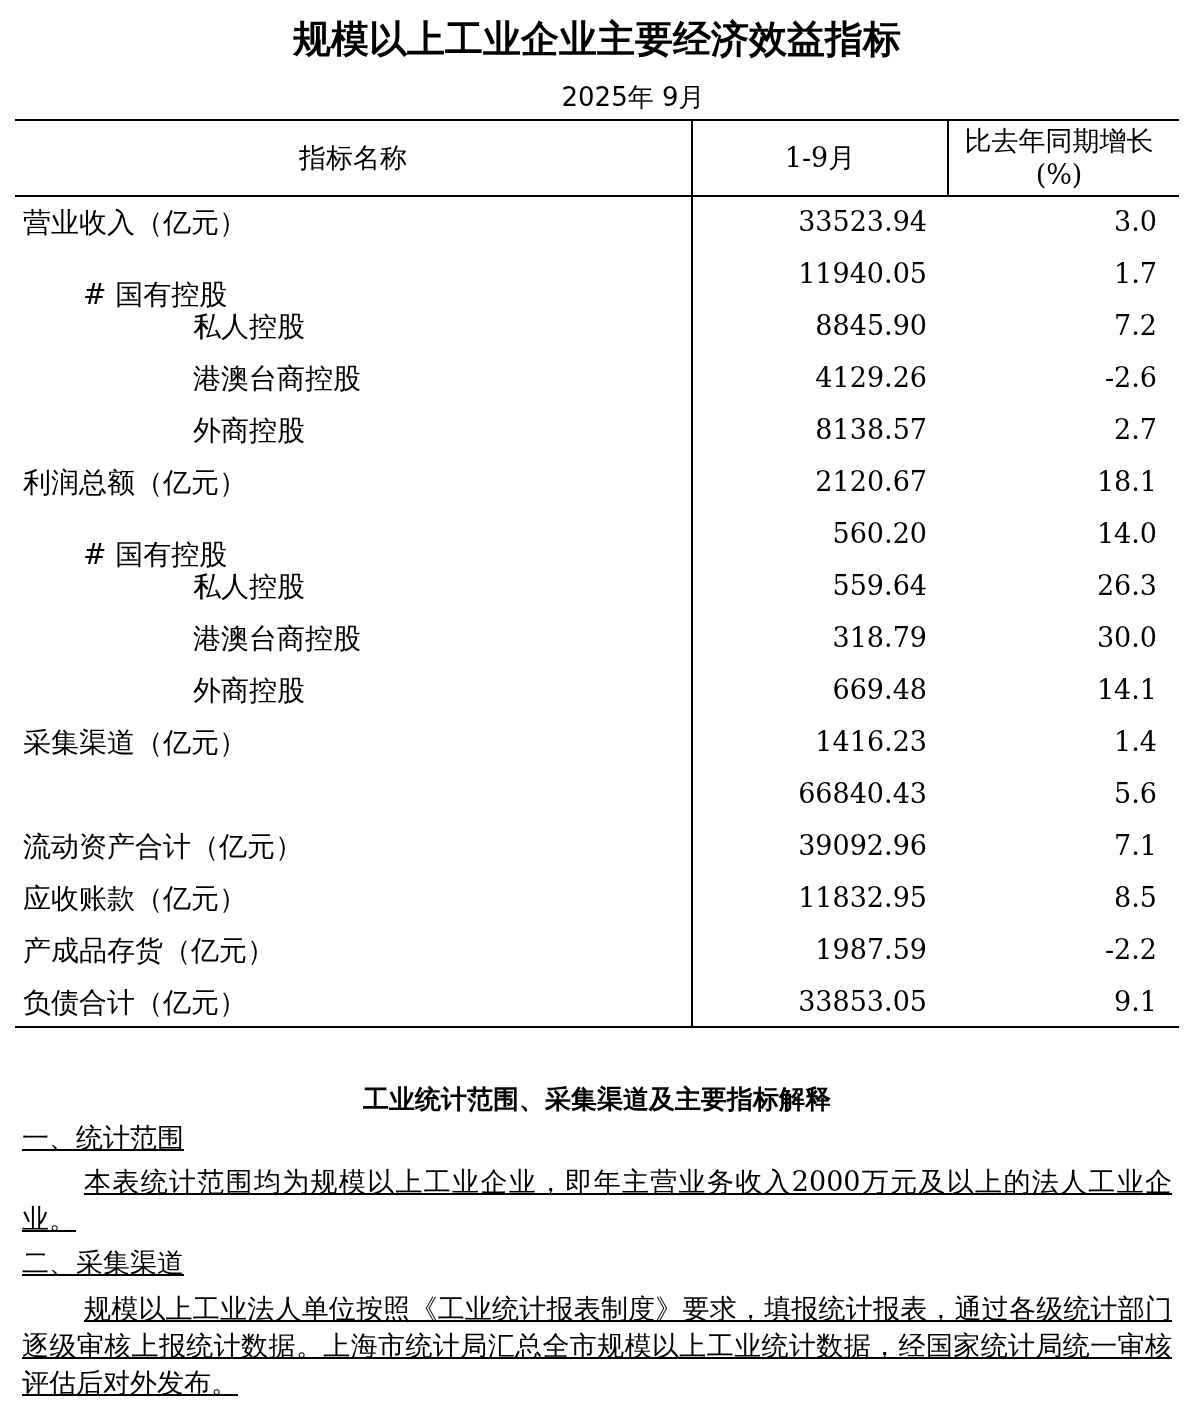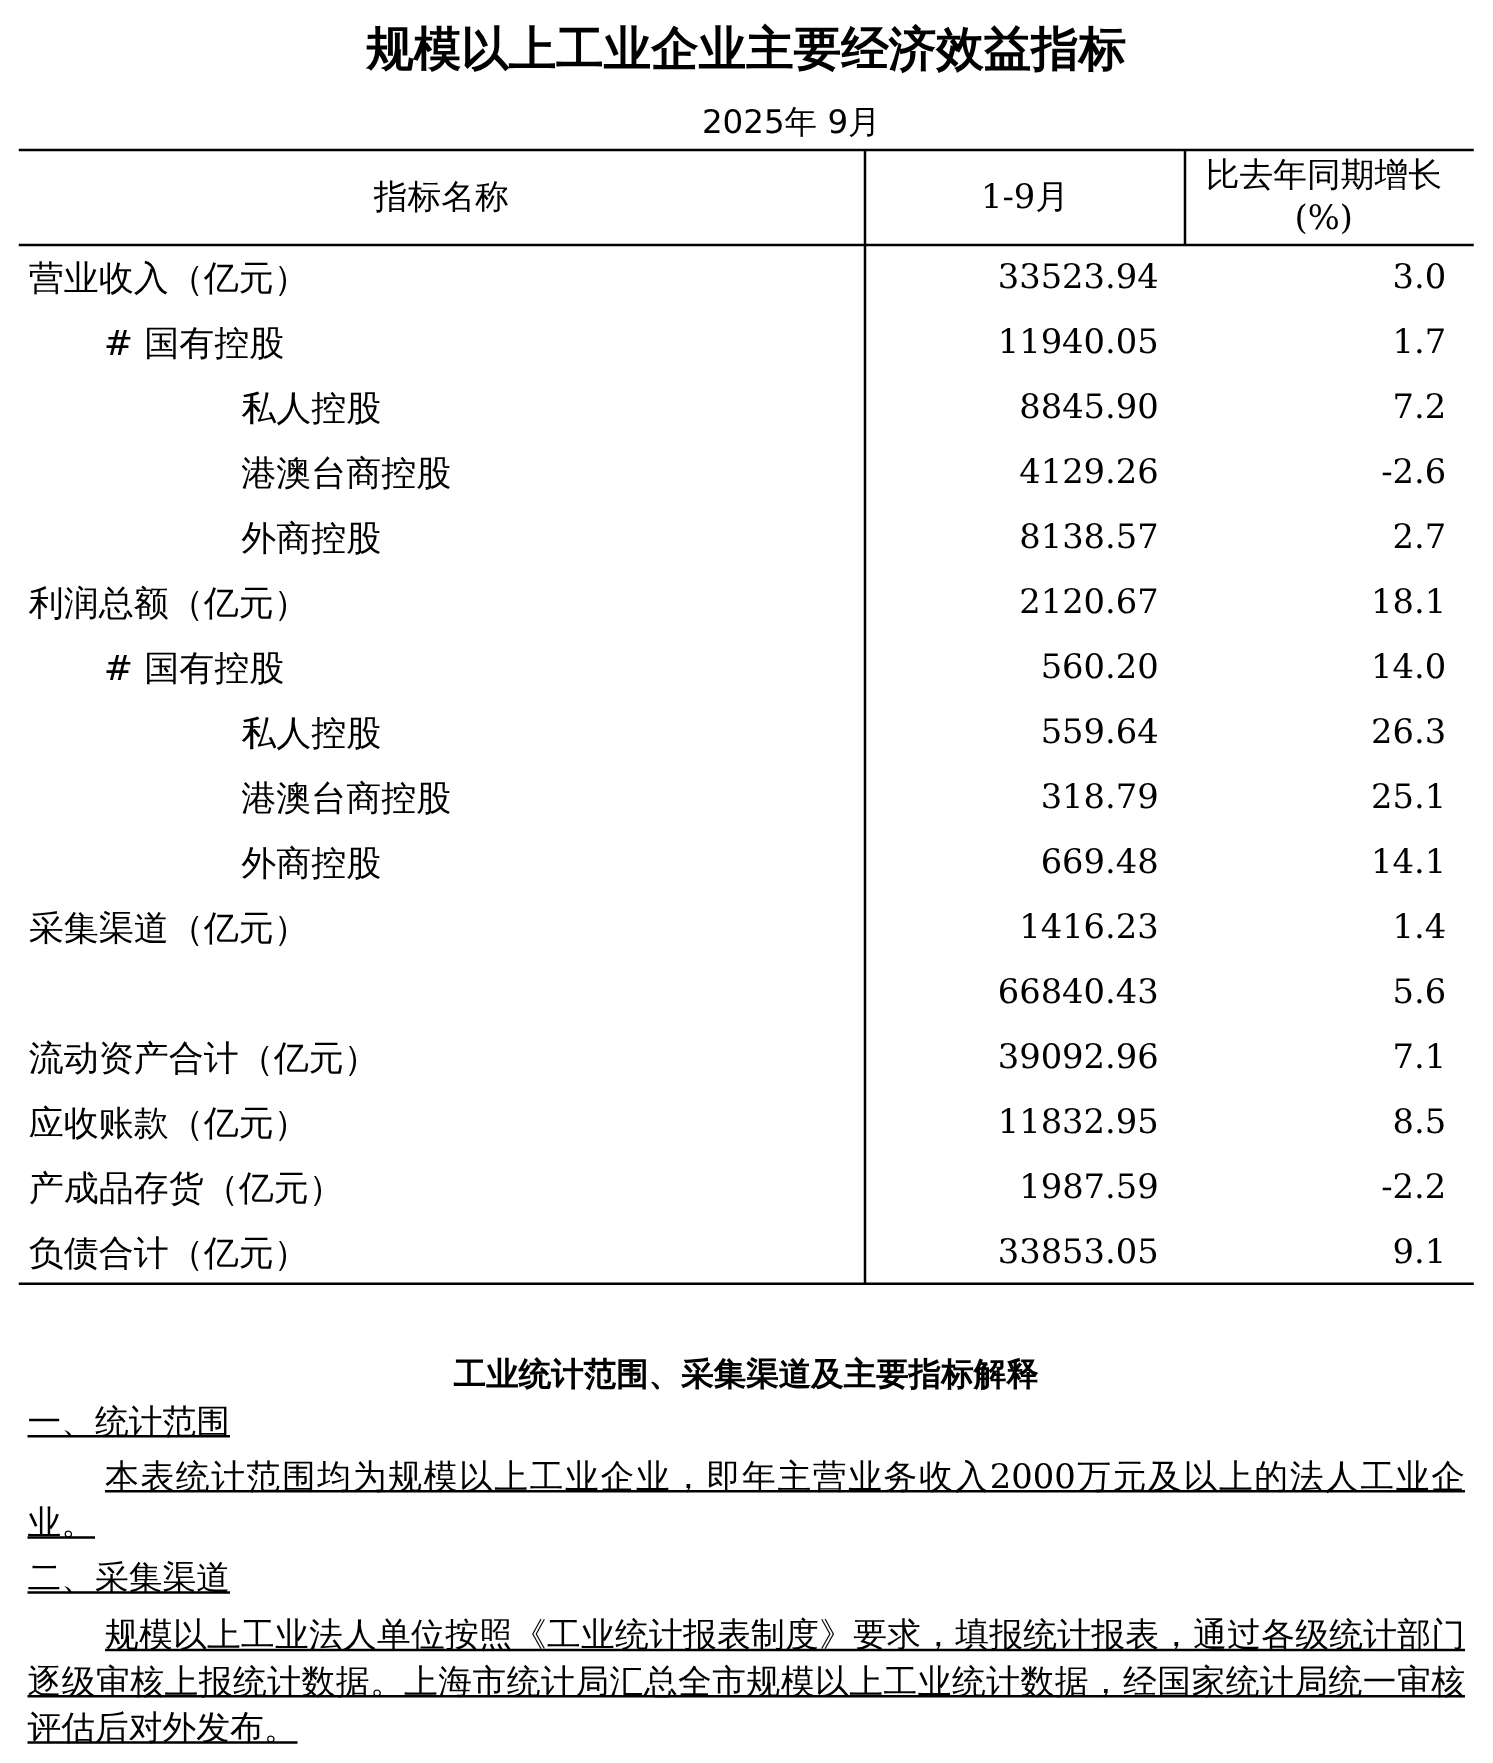--- a/index.html
+++ b/index.html
@@ -7,21 +7,21 @@
   .title { position:absolute; left:0; width:1194px; top:14px; text-align:center; font-family:"DejaVu Sans","Liberation Sans",sans-serif; font-weight:bold; font-size:38px; letter-spacing:0px; }
   .period { position:absolute; left:0; width:1194px; top:80px; text-align:center; font-family:"DejaVu Sans","Liberation Sans",sans-serif; font-size:26px; padding-left:72px; box-sizing:border-box; }
   .hline { position:absolute; left:15px; width:1164px; height:2px; background:#000; }
   .vline { position:absolute; width:2px; background:#000; }
   .hdr { position:absolute; top:121px; height:74px; display:flex; align-items:center; justify-content:center; font-size:27px; text-align:center; line-height:34px; }
   .row { position:absolute; left:15px; width:1164px; height:52px; }
   .row .name { position:absolute; top:6px; font-size:28px; white-space:nowrap; }
   .row .v1 { position:absolute; right:252px; top:8px; font-size:27px; }
   .row .v2 { position:absolute; right:22px; top:8px; font-size:27px; }
   .l0 { left:8px; }
-  .l1 { left:68px; }
+  .l1 { left:68px;margin-top:20px; }
   .l2 { left:135px;margin-left:43px; }
   .sec-title { position:absolute; left:0; width:1194px; top:1082px; text-align:center; font-family:Liberation Serif, serif; font-weight:bold; font-size:26px; }
   .para { position:absolute; left:22px; width:1150px; font-size:27px; line-height:37px;text-decoration:underline; }
   .h { font-size:27px; }
   .indent { text-indent:62px; text-align:justify; }
 </style>
 </head>
 <body>
 
 <div class="title">规模以上工业企业主要经济效益指标</div>
@@ -75,21 +75,21 @@
         <span class="v2">14.0</span>
       </div>
       <div class="row" style="top: 562px;">
         <span class="name l2">私人控股</span>
         <span class="v1">559.64</span>
         <span class="v2">26.3</span>
       </div>
       <div class="row" style="top: 614px;">
         <span class="name l2">港澳台商控股</span>
         <span class="v1">318.79</span>
-        <span class="v2">25.1</span>
+        <span class="v2">30.0</span>
       </div>
       <div class="row" style="top: 666px;">
         <span class="name l2">外商控股</span>
         <span class="v1">669.48</span>
         <span class="v2">14.1</span>
       </div>
       <div class="row" style="top: 718px;">
         <span class="name l0">采集渠道（亿元）</span>
         <span class="v1">1416.23</span>
         <span class="v2">1.4</span>

